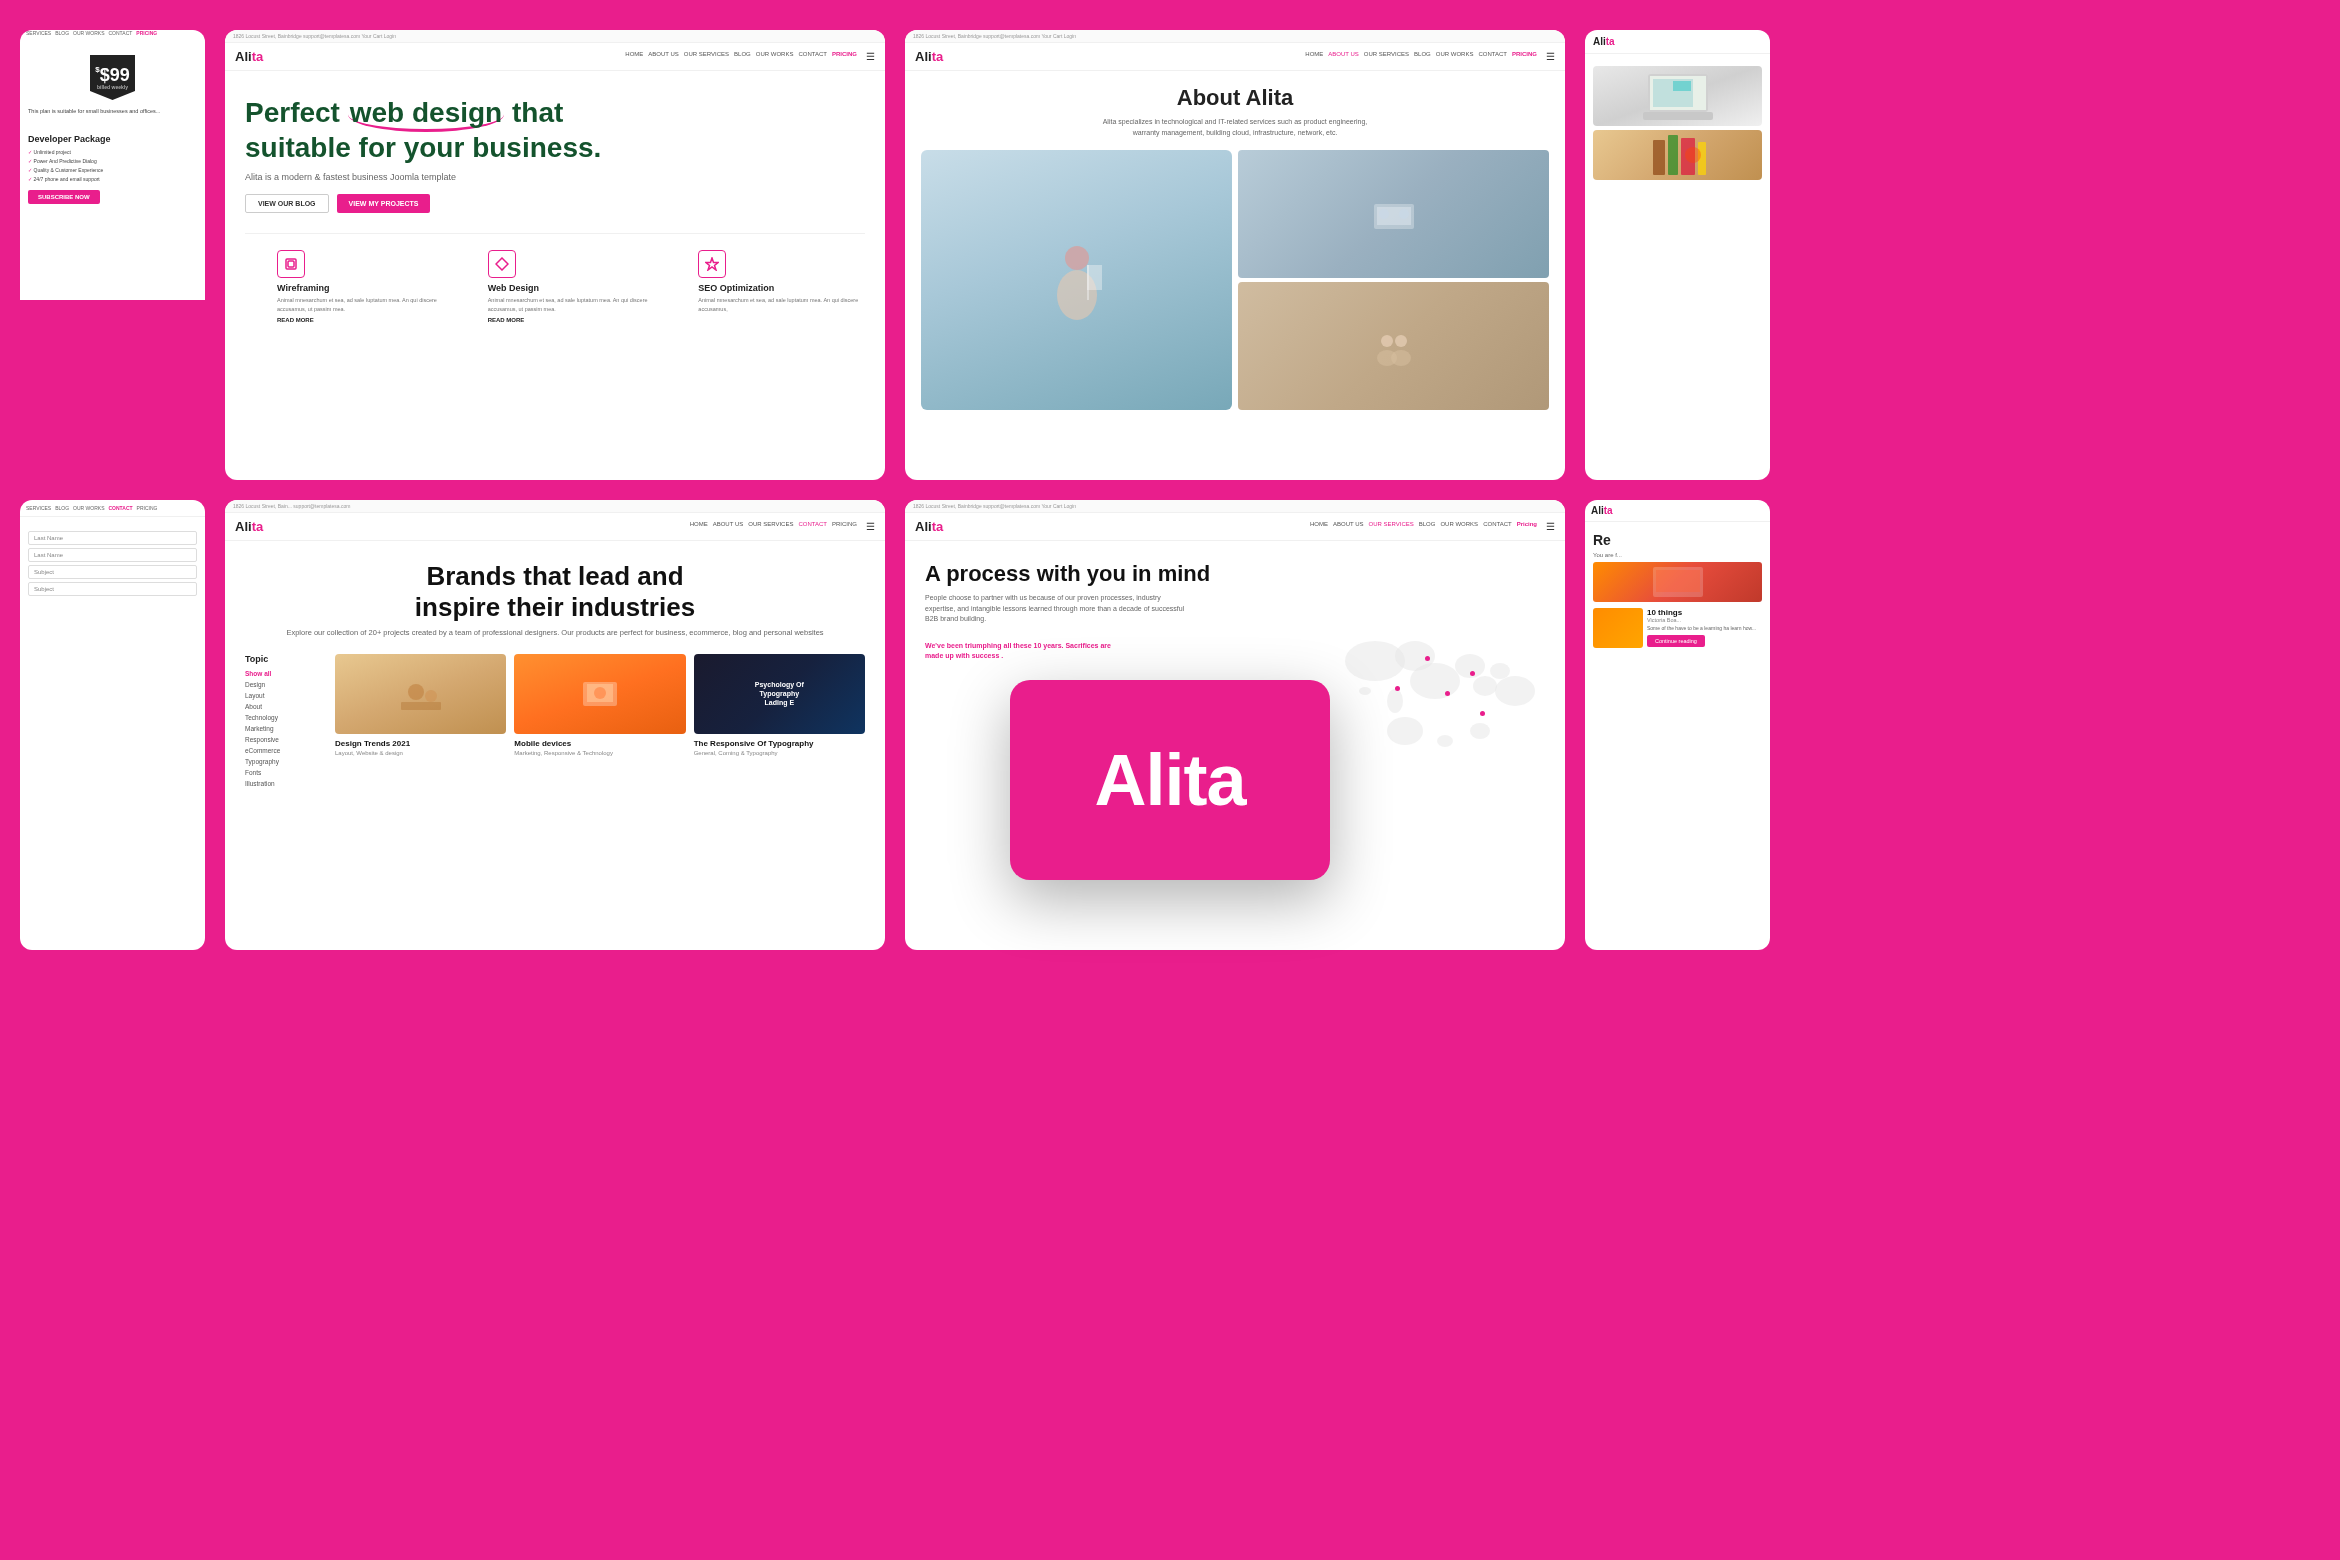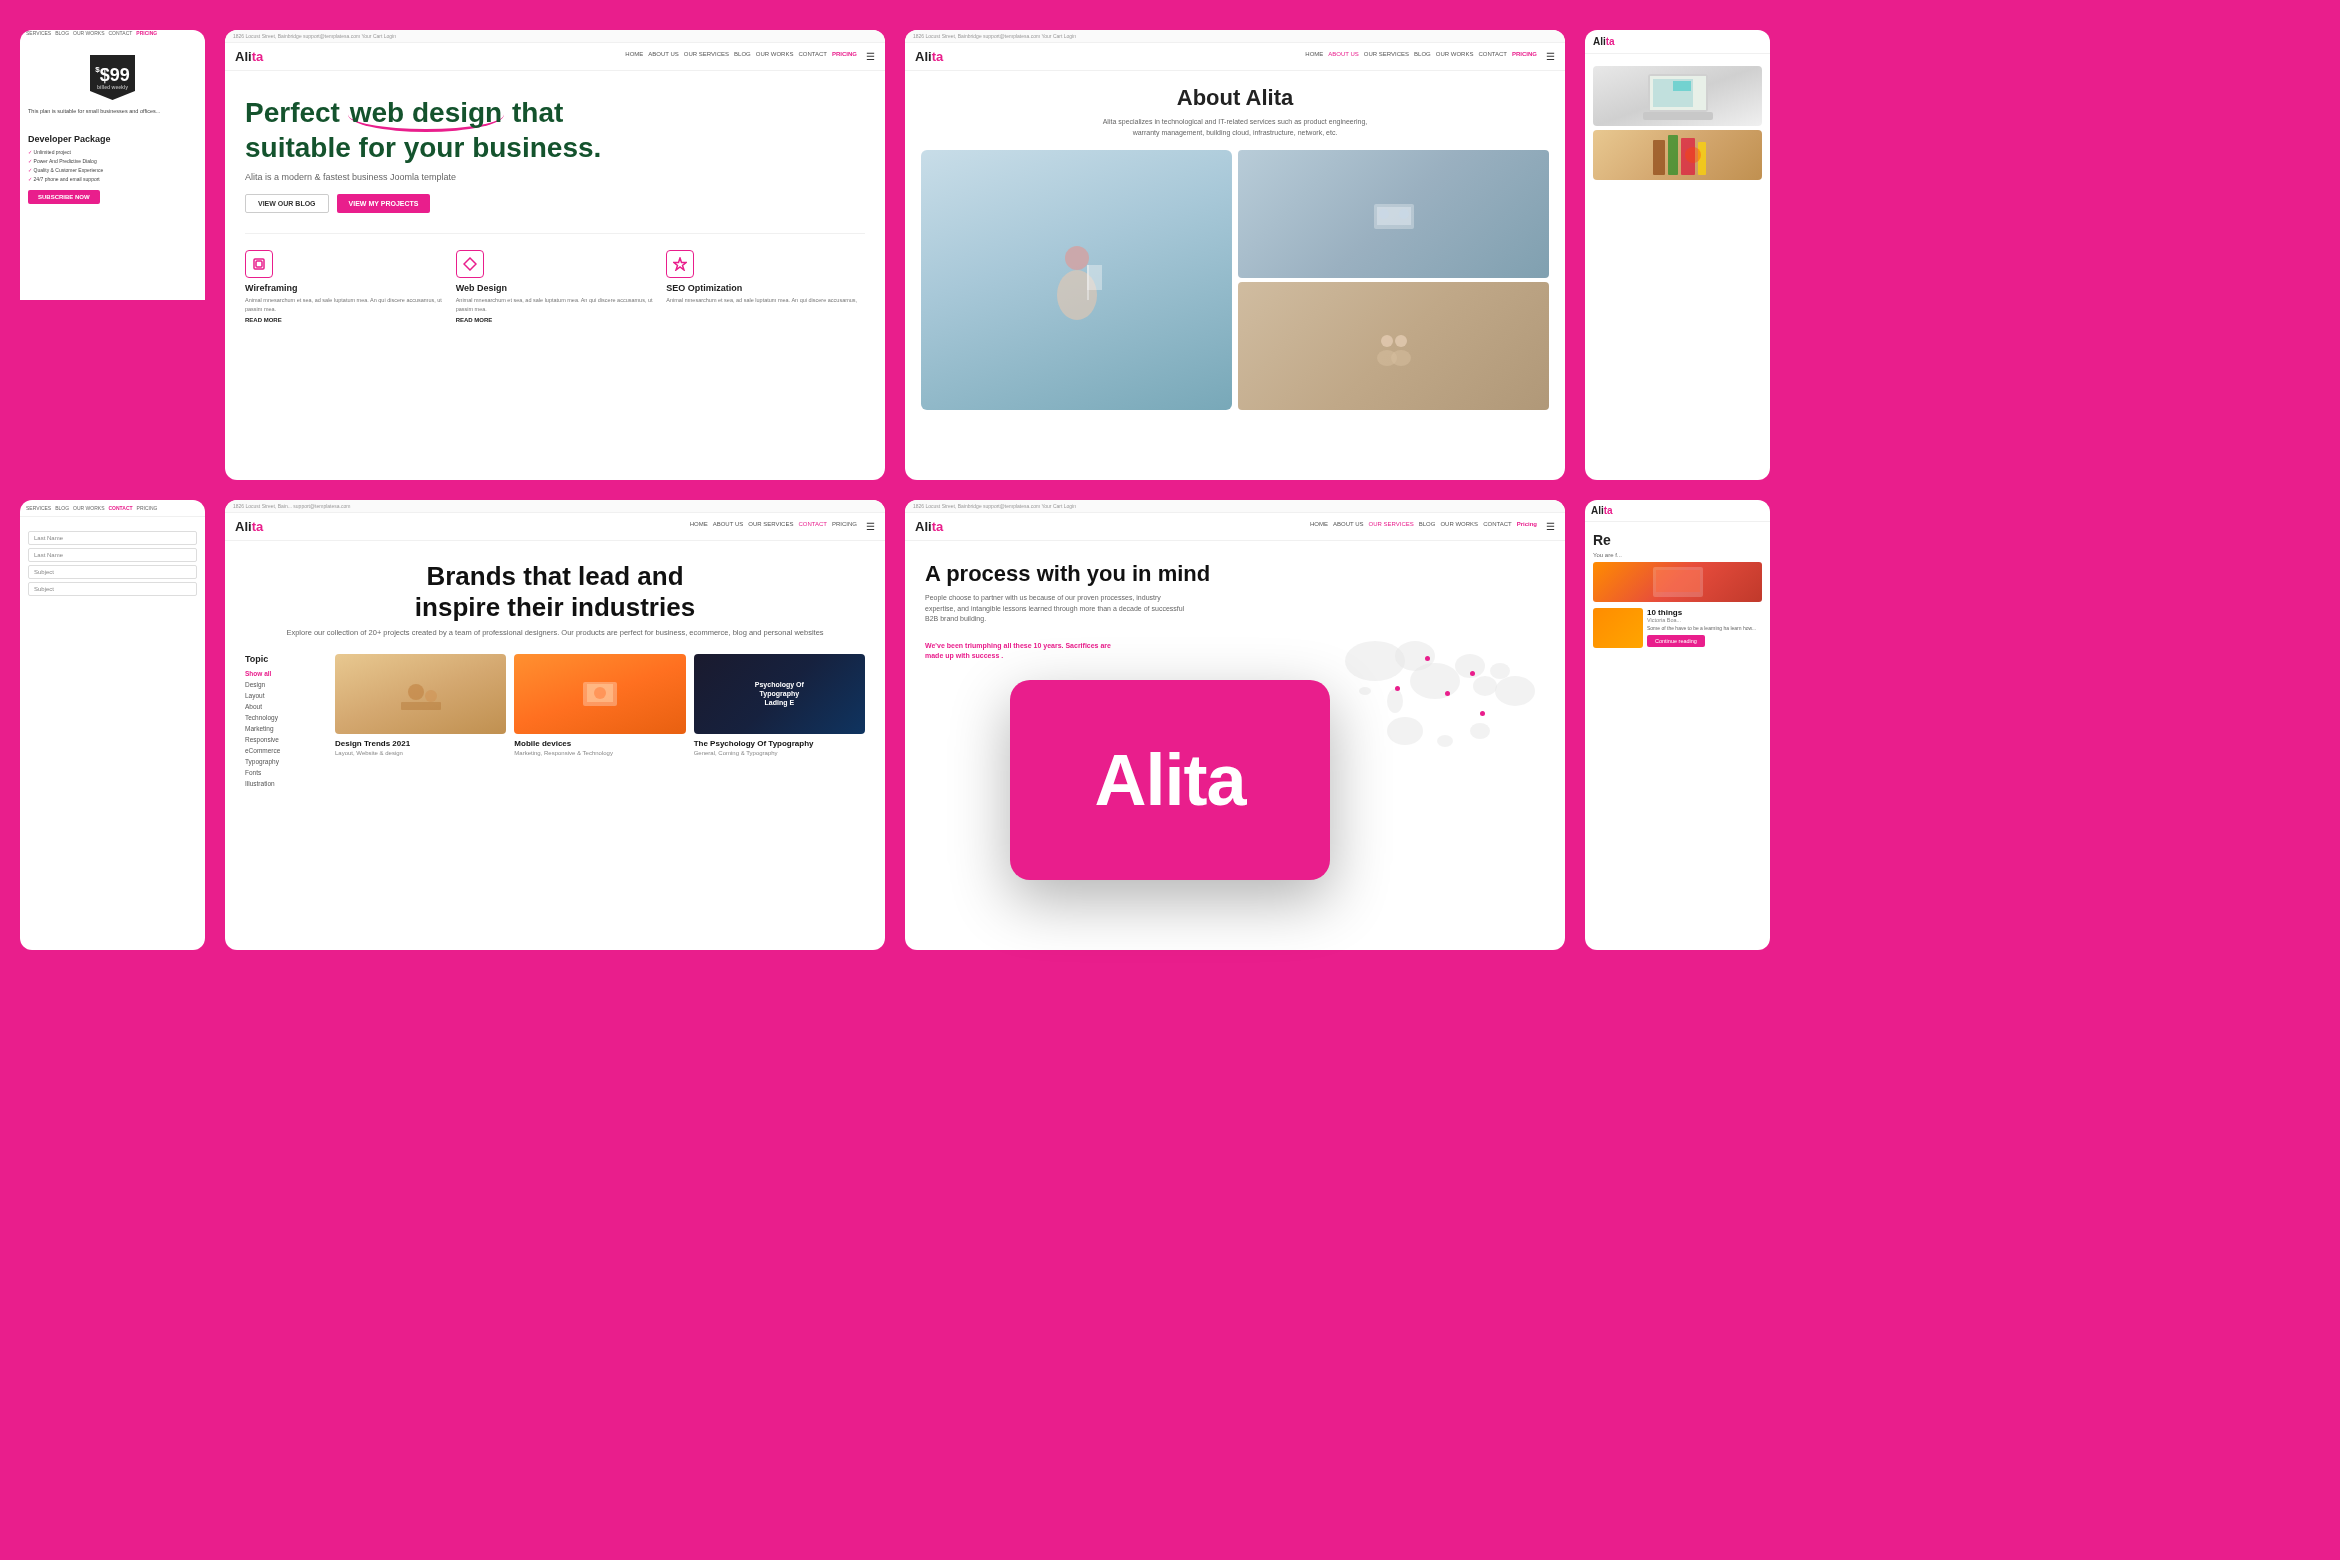--- a/index.html
+++ b/index.html
@@ -157,21 +157,21 @@
       border-radius: 2px;
     }
 
     .services-row {
       display: flex;
       gap: 12px;
       margin-top: 20px;
       padding-top: 16px;
       border-top: 1px solid #f0f0f0;
     }
-    .service-item { flex: 1; }
+    .service-item { flex: 1; margin-left: 32px; }
     .service-icon {
       width: 28px;
       height: 28px;
       border: 1.5px solid #e91e8c;
       border-radius: 4px;
       display: flex;
       align-items: center;
       justify-content: center;
       color: #e91e8c;
       font-size: 14px;
@@ -639,21 +639,21 @@
               </div>
             </div>
             <div class="blog-card-title">Mobile devices</div>
             <div class="blog-card-cat">Marketing, Responsive &amp; Technology</div>
           </div>
           <div class="blog-card">
             <div class="blog-img-3-overlay">
               <div class="blog-img-3-bg"></div>
               <div class="blog-img-3-text">Psychology Of<br>Typography<br>Lading E</div>
             </div>
-            <div class="blog-card-title">The Psychology Of Typography</div>
+            <div class="blog-card-title">The Responsive Of Typography</div>
             <div class="blog-card-cat">General, Coming &amp; Typography</div>
           </div>
         </div>
       </div>
     </div>
   </div>
 
   <div class="card">
     <div class="card-7-topbar">
       <span>1826 Locust Street, Bainbridge   support@templatesa.com   Your Cart   Login</span>

